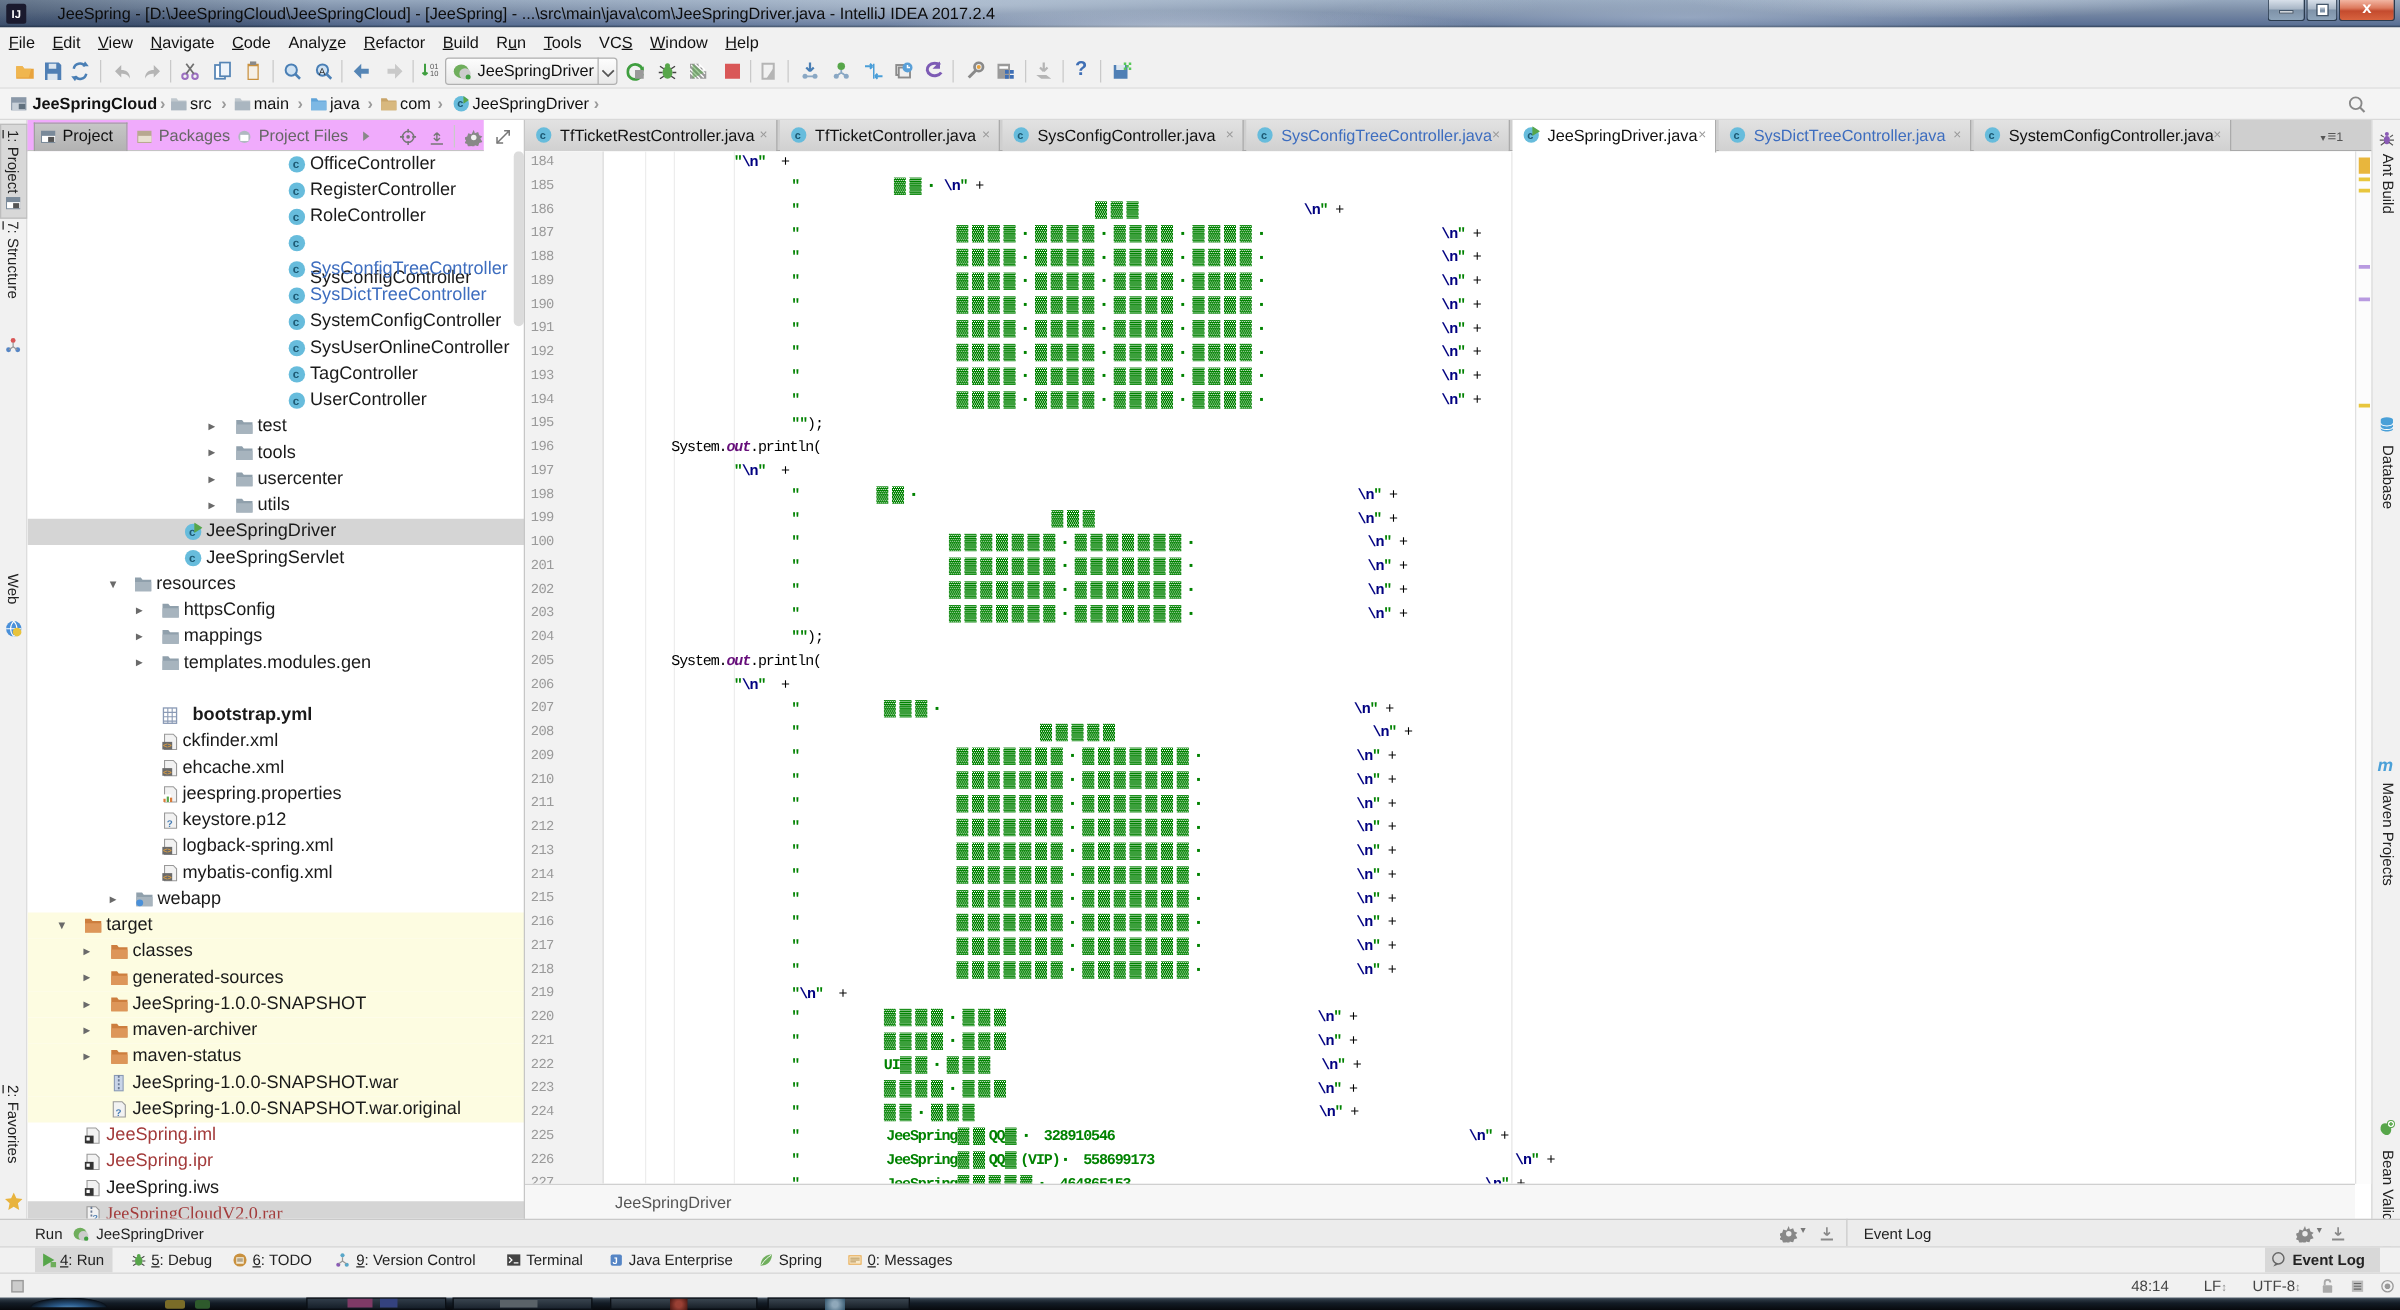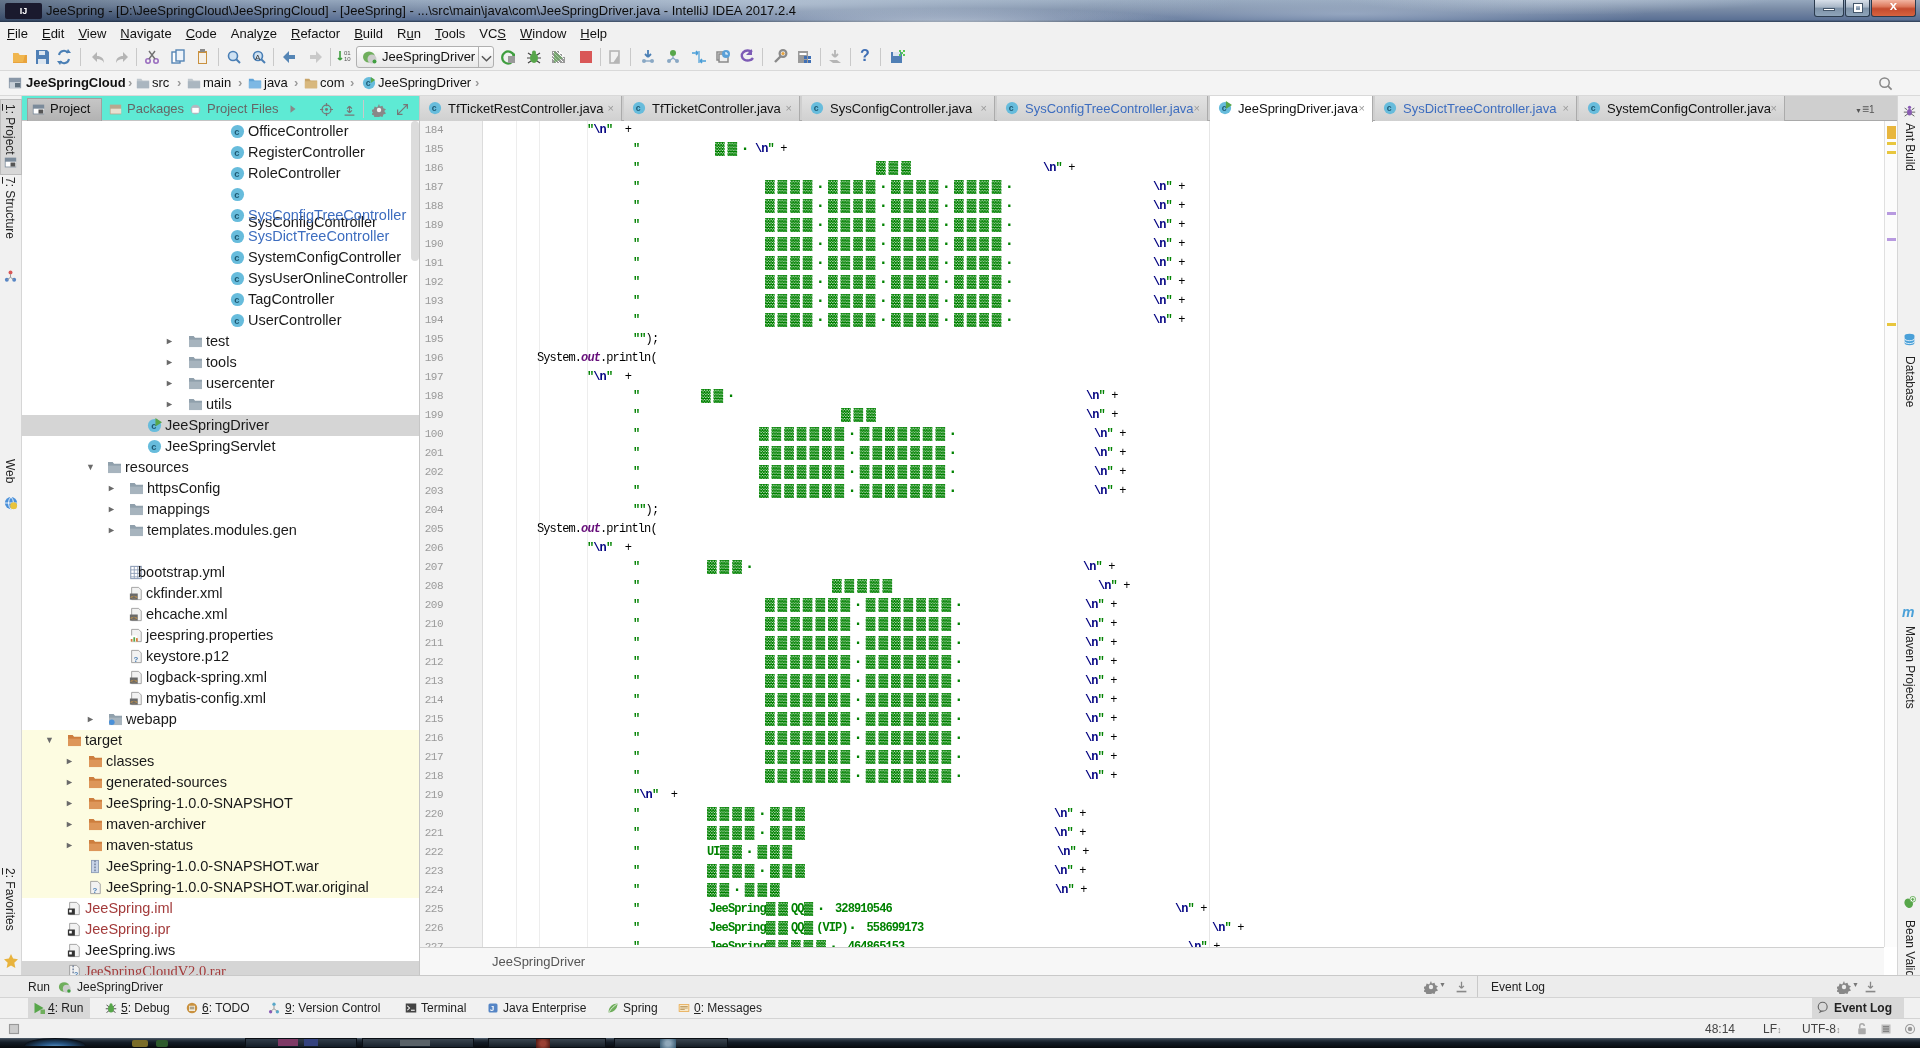--- a/index.html
+++ b/index.html
@@ -4,21 +4,21 @@
 *{margin:0;padding:0;box-sizing:border-box}
 html,body{width:1920px;height:1048px;overflow:hidden}
 #root{position:relative;width:1920px;height:1048px;background:#fff;font-family:"Liberation Sans",sans-serif}
 .abs{position:absolute}
 
 #title{left:0;top:0;width:1920px;height:22px;background:linear-gradient(180deg,#95a7bd 0%,#7a8ca6 40%,#64789a 75%,#5a7094 90%,#2a3a50 100%);overflow:hidden}
 #title .cloud1{position:absolute;left:340px;top:-22px;width:900px;height:52px;background:radial-gradient(ellipse at center,rgba(208,220,233,.5),rgba(208,220,233,0) 70%)}
 #title .cloud2{position:absolute;left:1050px;top:-6px;width:600px;height:40px;background:radial-gradient(ellipse at center,rgba(190,205,225,.5),rgba(190,205,225,0) 70%)}
 #title .cloud3{position:absolute;left:-60px;top:6px;width:400px;height:40px;background:radial-gradient(ellipse at center,rgba(30,45,70,.45),rgba(30,45,70,0) 70%)}
 #titletext{position:absolute;left:46px;top:3px;font-size:13px;color:#0c0c0c}
-#ijicon{position:absolute;left:5px;top:3px;width:37px;height:16px;background:#1a1a2e;border-radius:2px;color:#fff;font-size:9px;font-weight:bold;text-align:center;line-height:16px}
+#ijicon{position:absolute;left:5px;top:3px;width:16px;height:16px;background:#1a1a2e;border-radius:2px;color:#fff;font-size:9px;font-weight:bold;text-align:center;line-height:16px}
 .winbtn{position:absolute;top:0;height:17px;border:1px solid #2b3b4e;border-top:none;border-radius:0 0 3px 3px}
 #btnmin{left:1814px;width:30px;background:linear-gradient(180deg,#d8e0ea 0%,#a8b6c6 45%,#7e92a8 50%,#8ea4ba 100%)}
 #btnmax{left:1845px;width:25px;background:linear-gradient(180deg,#d8e0ea 0%,#a8b6c6 45%,#7e92a8 50%,#8ea4ba 100%)}
 #btnclose{left:1871px;width:45px;background:linear-gradient(180deg,#f2b5a2 0%,#dd7a5e 40%,#c44b2e 55%,#d8633f 100%)}
 .winbtn span{display:block;text-align:center;font-size:10px;line-height:15px;color:#fff;font-family:"Liberation Mono",monospace}
 
 #menu{left:0;top:22px;width:1920px;height:22px;background:#f1f1f1;font-size:13px;color:#111;display:flex;align-items:center}
 #menu span{padding:0 7px}
 #menu u{text-decoration:underline}
 
@@ -29,21 +29,21 @@
 #nav{left:0;top:71px;width:1920px;height:25px;background:#f4f4f4;font-size:13px;color:#111;border-bottom:1px solid #d9d9d9}
 .crumb{position:absolute;top:4px;font-size:13px}
 .csep{position:absolute;top:4px;color:#9a9a9a;font-size:13px;font-weight:bold}
 
 #lstripe{left:0;top:96px;width:22px;height:922px;background:#f1f1f1;border-right:1px solid #d6d6d6}
 .vtextl{position:absolute;writing-mode:vertical-rl;font-size:12px;color:#222;left:3px}
 
 #rstripe{left:1897px;top:96px;width:23px;height:922px;background:#f1f1f1;border-left:1px solid #d6d6d6}
 .vtextr{position:absolute;writing-mode:vertical-rl;font-size:12px;color:#222;left:5px}
 
-#phead{left:22px;top:96px;width:398px;height:25px;background:#5eead4;border-bottom:1px solid #c4c4c4}
+#phead{left:22px;top:96px;width:365px;height:25px;background:#f0abfc;border-bottom:1px solid #c4c4c4}
 #tree{left:22px;top:121px;width:398px;height:854px;background:#fff;overflow:hidden;font-size:14.5px;color:#1a1a1a}
 .row{position:absolute;height:21px;line-height:21px;white-space:nowrap;left:0;width:398px}
 .row .tx{position:absolute;top:0}
 
 #tabs{left:420px;top:96px;width:1477px;height:25px;background:#cfcfcf;border-bottom:1px solid #a9a9a9}
 .tab{position:absolute;top:0;height:25px;background:linear-gradient(180deg,#e2e2e2,#d0d0d0);border-right:1px solid #ababab;font-size:13px;color:#111;line-height:25px}
 .tab.active{background:#fff;height:26px;z-index:2}
 .tab .cic{position:absolute;top:5px;left:8px}
 .tab .nm{position:absolute;left:28px;top:0}
 .tab .x{position:absolute;right:7px;top:0;color:#9a9a9a;font-size:11px}
@@ -541,21 +541,21 @@
           <path d="M1 1h5l1.5 2H15v10H1z" fill="#90a0ac"></path>
           <path d="M1 5h14v8H1z" fill="#a7b4be"></path>
         </svg>
         <span class="tx" style="left:125px;">templates.modules.gen</span>
       </div>
 <div class="row" style="top:441px;">
         <svg class="abs" style="left:107px;top:3px" width="14" height="15" viewBox="0 0 16 16">
           <rect x="2" y="1" width="12" height="14" fill="#fff" stroke="#8a9ab5" stroke-width="1.2"></rect>
           <path d="M2 5h12M2 9h12M2 13h12M6 1v14M10 1v14" stroke="#8a9ab5" stroke-width="1"></path>
         </svg>
-        <span class="tx" style="left:116px;">bootstrap.yml</span>
+        <span class="tx" style="left:132px;font-weight:bold;">bootstrap.yml</span>
       </div>
 <div class="row" style="top:462px;">
         <svg class="abs" style="left:107px;top:3px" width="14" height="15" viewBox="0 0 16 16">
           <path d="M3 1h8l3 3v11H3z" fill="#f2f2f2" stroke="#999" stroke-width="1"></path>
           <rect x="1" y="8" width="9" height="7" fill="#6a6a6a"></rect>
           <text x="1.5" y="14" font-size="7" fill="#e8a33d">&lt;&gt;</text>
         </svg>
         <span class="tx" style="left:124px;">ckfinder.xml</span>
       </div>
 <div class="row" style="top:483px;">

